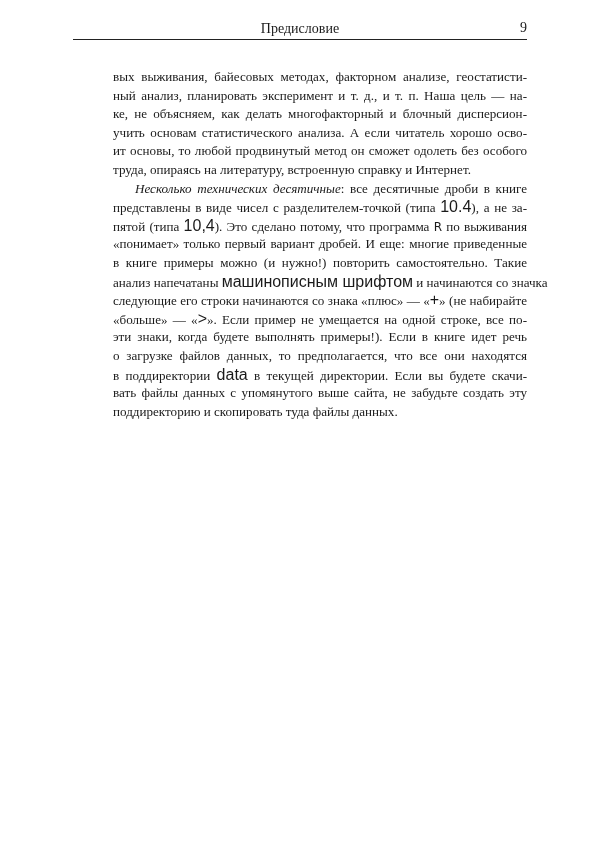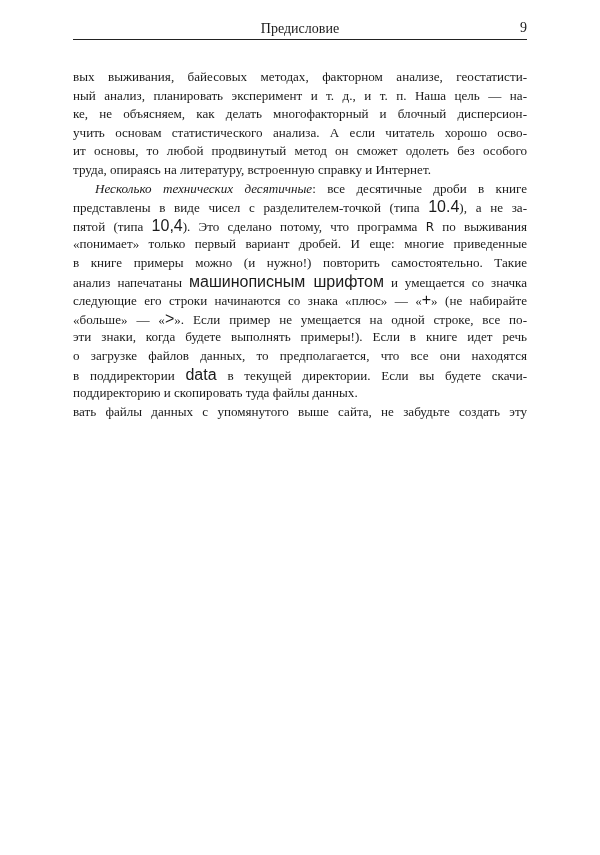--- a/index.html
+++ b/index.html
@@ -50,20 +50,21 @@
       line-height: 18.6px;
       text-align: justify;
       hyphens: manual;
     }
     .line {
       display: block;
       text-align: justify;
       text-align-last: justify;
       white-space: nowrap;
       height: 18.6px;
+      margin-left: 40px;
     }
     .line.last {
       text-align-last: left;
     }
     .line.indent {
       padding-left: 22px;
     }
     .em { font-style: italic; }
     .mono {
       font-family: Liberation Sans, sans-serif;
@@ -91,23 +92,23 @@
         <span class="line"><span>учить основам статистического анализа. А если читатель хорошо осво-</span></span>
         <span class="line"><span>ит основы, то любой продвинутый метод он сможет одолеть без особого</span></span>
         <span class="line last"><span>труда, опираясь на литературу, встроенную справку и Интернет.</span></span>
       </div>
     <div class="para">
         <span class="line indent"><span class="em">Несколько технических десятичные</span><span>: все десятичные дроби в книге</span></span>
         <span class="line"><span>представлены в виде чисел с разделителем-точкой (типа </span><span class="mono">10.4</span><span>), а не за-</span></span>
         <span class="line"><span>пятой (типа </span><span class="mono">10,4</span><span>). Это сделано потому, что программа </span><span class="sans">R</span><span> по выживания</span></span>
         <span class="line"><span>«понимает» только первый вариант дробей. И еще: многие приведенные</span></span>
         <span class="line"><span>в книге примеры можно (и нужно!) повторить самостоятельно. Такие</span></span>
-        <span class="line"><span>анализ напечатаны </span><span class="mono">машинописным шрифтом</span><span> и умещается со значка</span></span>
+        <span class="line"><span>анализ напечатаны </span><span class="mono">машинописным шрифтом</span><span> и начинаются со значка</span></span>
         <span class="line"><span>следующие его строки начинаются со знака «плюс» — «</span><span class="mono">+</span><span>» (не набирайте</span></span>
         <span class="line"><span>«больше» — «</span><span class="mono">&gt;</span><span>». Если пример не умещается на одной строке, все по-</span></span>
         <span class="line"><span>эти знаки, когда будете выполнять примеры!). Если в книге идет речь</span></span>
         <span class="line"><span>о загрузке файлов данных, то предполагается, что все они находятся</span></span>
         <span class="line"><span>в поддиректории </span><span class="mono">data</span><span> в текущей директории. Если вы будете скачи-</span></span>
+        <span class="line"><span>вать файлы данных с упомянутого выше сайта, не забудьте создать эту</span></span>
         <span class="line last"><span>поддиректорию и скопировать туда файлы данных.</span></span>
-        <span class="line"><span>вать файлы данных с упомянутого выше сайта, не забудьте создать эту</span></span>
       </div>
   </div>
 </div>
 
 </body></html>

